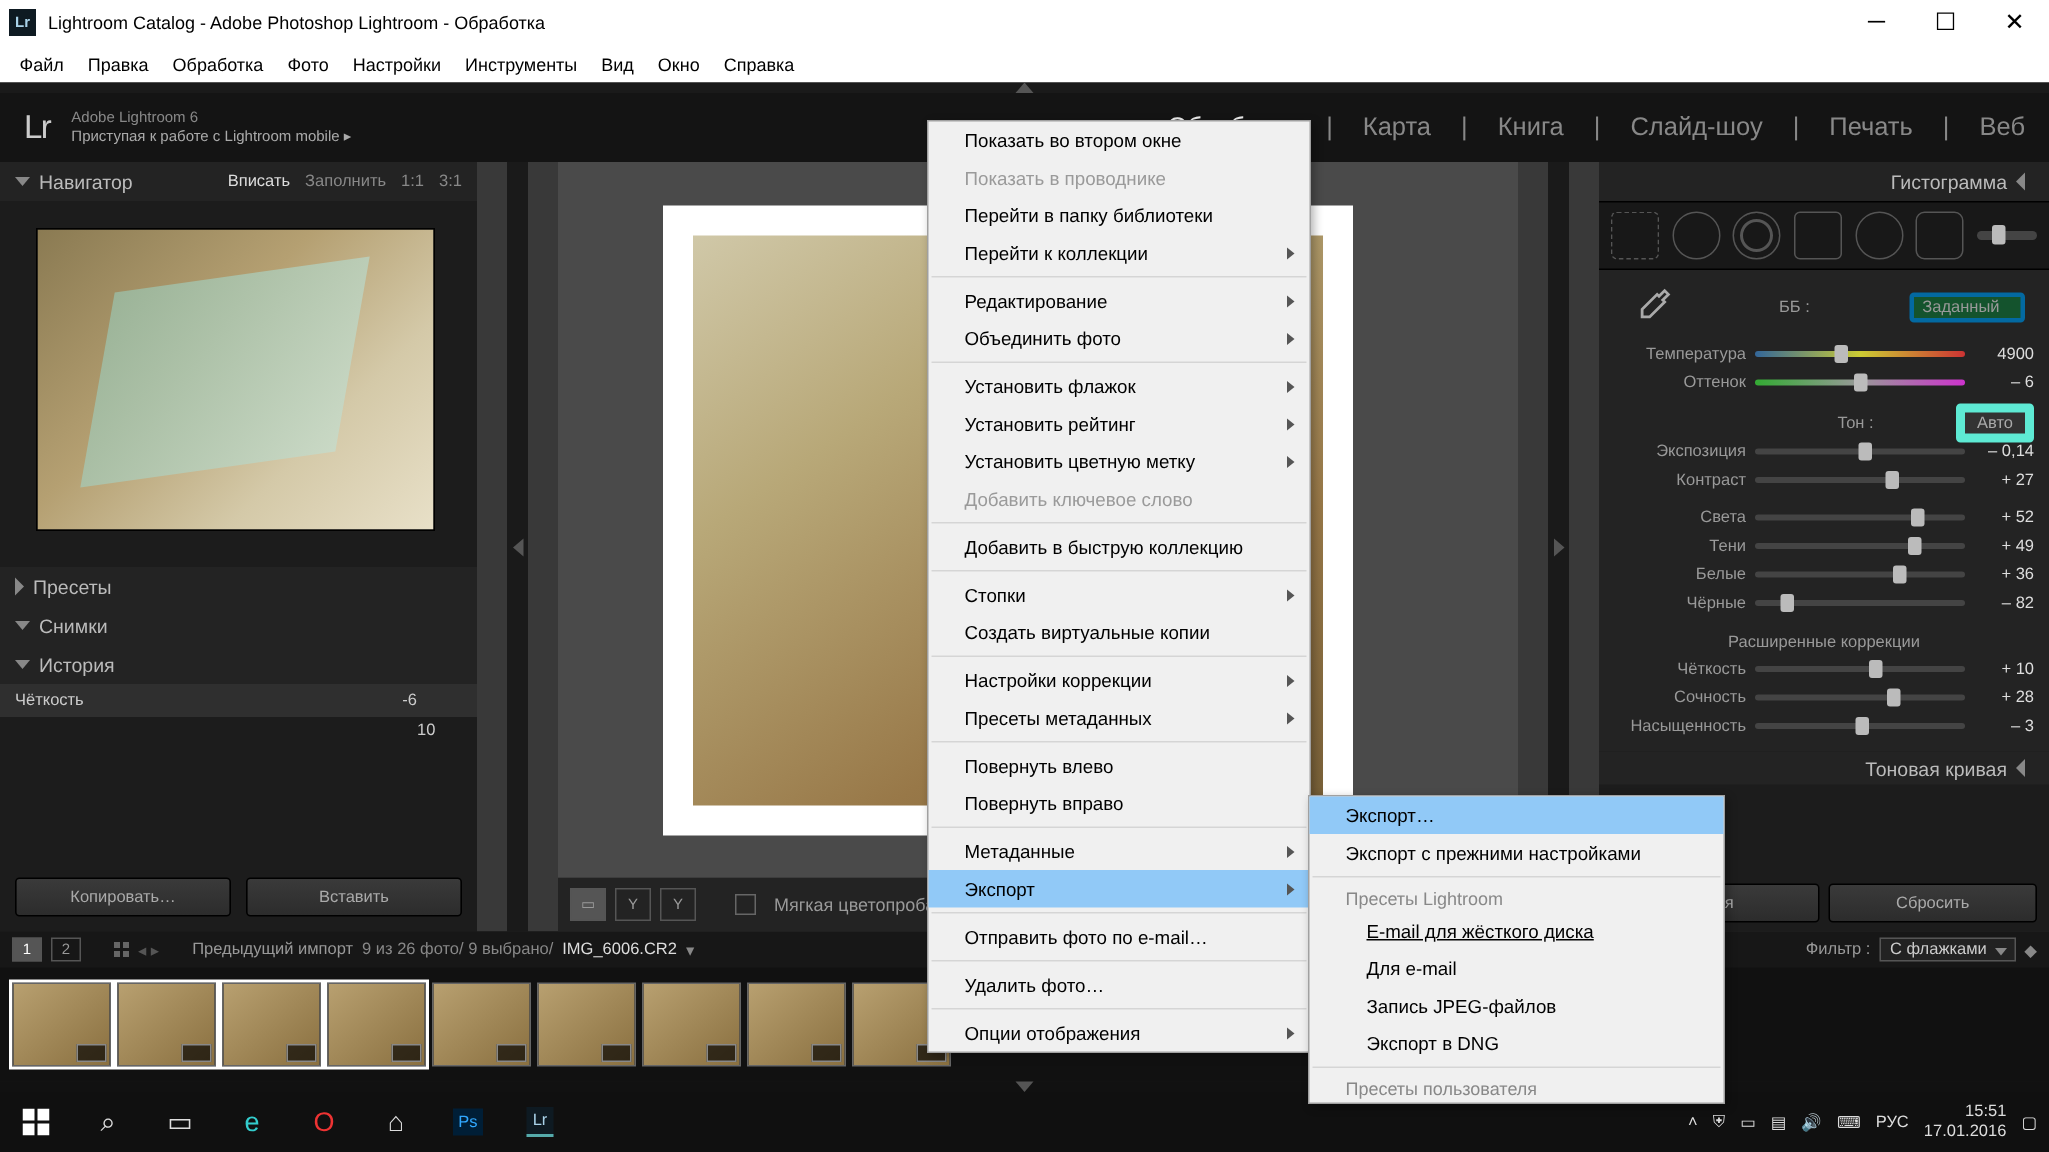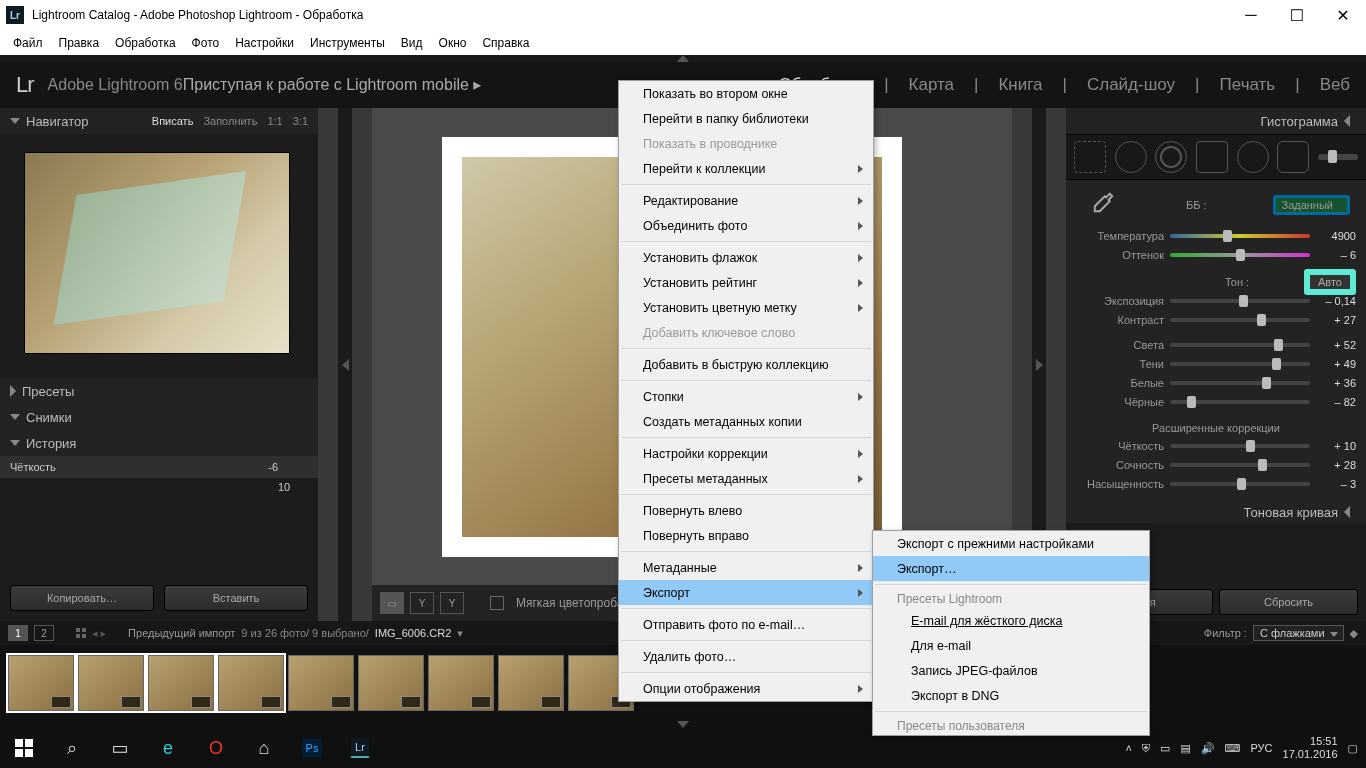--- a/index.html
+++ b/index.html
@@ -8,21 +8,21 @@
   .titlebar .lr-badge { width:18px; height:18px; background:#0e1a22; color:#a9d2e8; font-size:10px; font-weight:bold; display:flex; align-items:center; justify-content:center; margin-right:8px; }
   .titlebar .wbtns { margin-left:auto; display:flex; }
   .titlebar .wbtn { width:46px; height:30px; display:flex; align-items:center; justify-content:center; font-size:16px; }
   
   .osmenu { height:25px; background:#fff; display:flex; align-items:center; padding:0 6px; gap:2px; font-size:12px; }
   .osmenu span { padding:3px 7px; }
   
   .app { background:#1a1a1a; color:#999; height:calc(768px - 30px - 25px - 40px); display:flex; flex-direction:column; }
   .top { height:46px; background:#141414; display:flex; align-items:center; padding:0 16px; }
   .top .logo { font-size:22px; color:#ccc; letter-spacing:-1px; margin-right:14px; }
-  .top .branding { display:flex; flex-direction:row; font-size:16px; color:#888; line-height:1.35; }
+  .top .branding { display:flex; flex-direction:column; font-size:10px; color:#888; line-height:1.35; }
   .top .modules { margin-left:auto; display:flex; gap:20px; font-size:17px; align-items:center; }
   .top .modules span { color:#888; }
   .top .modules span.active { color:#eee; }
   .top .sep { color:#444; }
   
   .main { flex:1; display:flex; background:#393939; min-height:0;gap:20px; }
   .left { width:318px; background:#1c1c1c; display:flex; flex-direction:column; }
   .center { flex:1; background:#404040; display:flex; flex-direction:column; }
   .right { width:300px; background:#1c1c1c; display:flex; flex-direction:column; font-size:11px; position:relative; }
   
@@ -389,55 +389,55 @@
         <div class="badge"></div>
       </div>
     </div>
   <div style="height:7px;background:#111;text-align:center">
       <div class="tridown"></div>
     </div>
 </div>
 
 <div class="ctx" id="ctx1" style="left:618px; top:80px; width:254px">
     <div class="mi">Показать во втором окне</div>
+    <div class="mi dis">Показать в проводнике</div>
     <div class="mi">Перейти в папку библиотеки</div>
-    <div class="mi dis">Показать в проводнике</div>
     <div class="mi">Перейти к коллекции<span class="arr"></span></div>
     <hr>
     <div class="mi">Редактирование<span class="arr"></span></div>
     <div class="mi">Объединить фото<span class="arr"></span></div>
     <hr>
     <div class="mi">Установить флажок<span class="arr"></span></div>
     <div class="mi">Установить рейтинг<span class="arr"></span></div>
     <div class="mi">Установить цветную метку<span class="arr"></span></div>
     <div class="mi dis">Добавить ключевое слово</div>
     <hr>
     <div class="mi">Добавить в быструю коллекцию</div>
     <hr>
     <div class="mi">Стопки<span class="arr"></span></div>
-    <div class="mi">Создать метаданных копии</div>
+    <div class="mi">Создать виртуальные копии</div>
     <hr>
     <div class="mi">Настройки коррекции<span class="arr"></span></div>
     <div class="mi">Пресеты метаданных<span class="arr"></span></div>
     <hr>
     <div class="mi">Повернуть влево</div>
     <div class="mi">Повернуть вправо</div>
     <hr>
     <div class="mi">Метаданные<span class="arr"></span></div>
     <div class="mi hl">Экспорт<span class="arr"></span></div>
     <hr>
     <div class="mi">Отправить фото по e-mail…</div>
     <hr>
     <div class="mi">Удалить фото…</div>
     <hr>
     <div class="mi">Опции отображения<span class="arr"></span></div>
   </div>
 <div class="ctx" id="ctx2" style="left:872px; top:530px; width:276px">
+    <div class="mi hl">Экспорт…</div>
     <div class="mi">Экспорт с прежними настройками</div>
-    <div class="mi hl">Экспорт…</div>
     <hr>
     <div class="hdr">Пресеты Lightroom</div>
     <div class="mi" style="padding-left: 38px; text-decoration: underline;">E-mail для жёсткого диска</div>
     <div class="mi" style="padding-left: 38px;">Для e-mail</div>
     <div class="mi" style="padding-left: 38px;">Запись JPEG-файлов</div>
     <div class="mi" style="padding-left: 38px;">Экспорт в DNG</div>
     <hr>
     <div class="hdr">Пресеты пользователя</div>
   </div>
 

